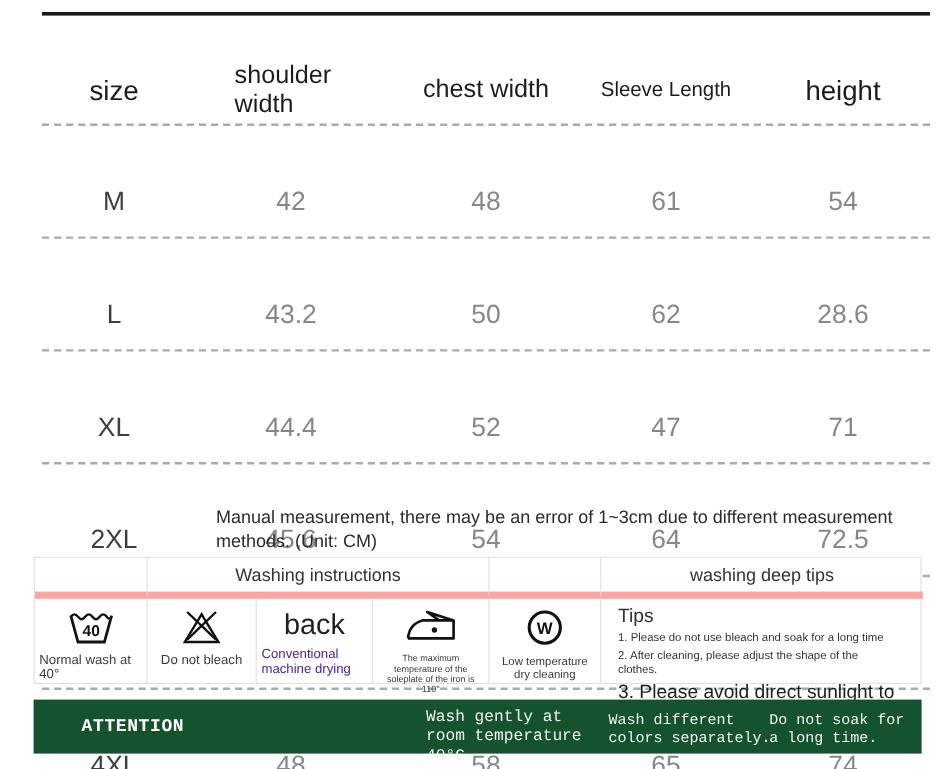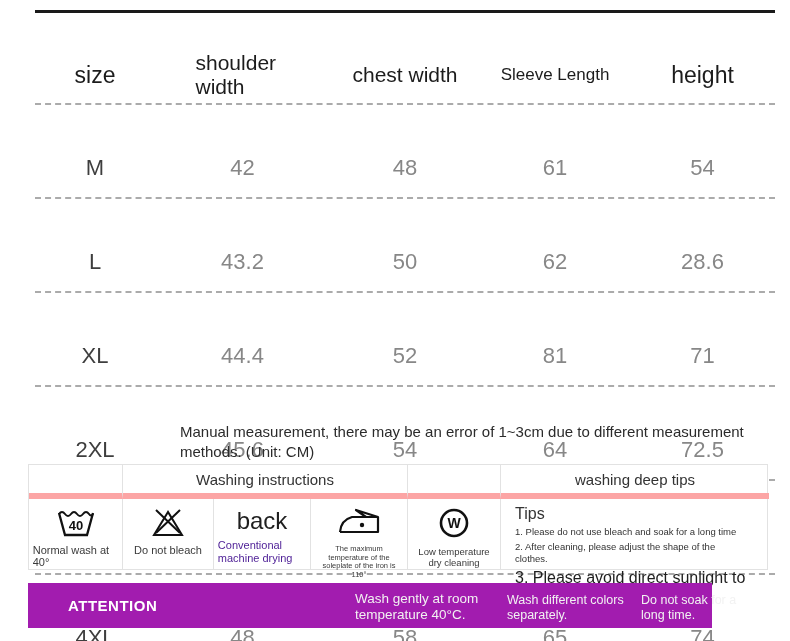--- a/index.html
+++ b/index.html
@@ -39,21 +39,21 @@
   .icon-label.tiny{font-size:7.5px;text-align:center;margin-top:8px;}
   .icon-label.small{font-size:9.5px;margin-top:6px;}
   .back-big{font-size:24px;color:#1f1f1f;margin-top:2px;}
   .back-label{font-size:11px;color:#4c1d95;line-height:1.15;text-align:left;width:92%;margin-top:4px;}
   
   .tips-cell{align-items:flex-start;padding:5px 14px 0 14px;overflow:visible;}
   .tips-heading{font-size:16px;color:#333;margin-bottom:3px;}
   .tip-sm{font-size:9.5px;color:#333;line-height:1.25;margin-bottom:3px;width:230px;}
   .tip-lg{font-size:16px;color:#1e1e1e;line-height:1.2;width:240px;}
   
-  .attention-bar{position:absolute;left:28px;top:583px;width:684px;height:45px;background:#a21caf;}
+  .attention-bar{position:absolute;left:28px;top:583px;width:740px;height:45px;background:#14532d;font-family:Liberation Mono, monospace;}
   .attention-title{position:absolute;left:40px;top:14px;color:#ffffff;font-weight:bold;
     font-size:15px;letter-spacing:0.5px;}
   .att-note{position:absolute;color:#f2f2f2;line-height:1.18;}
   .att-note.n1{left:327px;top:8px;width:152px;font-size:13.5px;}
   .att-note.n2{left:479px;top:10px;width:136px;font-size:12.5px;}
   .att-note.n3{left:613px;top:10px;width:118px;font-size:12.5px;}
   svg{display:block;}
 </style>
 </head>
 <body>
@@ -78,21 +78,21 @@
     <div class="cell-size">L</div>
     <div class="cell-val">43.2</div>
     <div class="cell-val">50</div>
     <div class="cell-val">62</div>
     <div class="cell-val">28.6</div>
   </div>
   <div class="strow body">
     <div class="cell-size">XL</div>
     <div class="cell-val">44.4</div>
     <div class="cell-val">52</div>
-    <div class="cell-val">81</div>
+    <div class="cell-val">47</div>
     <div class="cell-val">71</div>
   </div>
   <div class="strow body">
     <div class="cell-size">2XL</div>
     <div class="cell-val">45.6</div>
     <div class="cell-val">54</div>
     <div class="cell-val">64</div>
     <div class="cell-val">72.5</div>
   </div>
   <div class="strow body">

